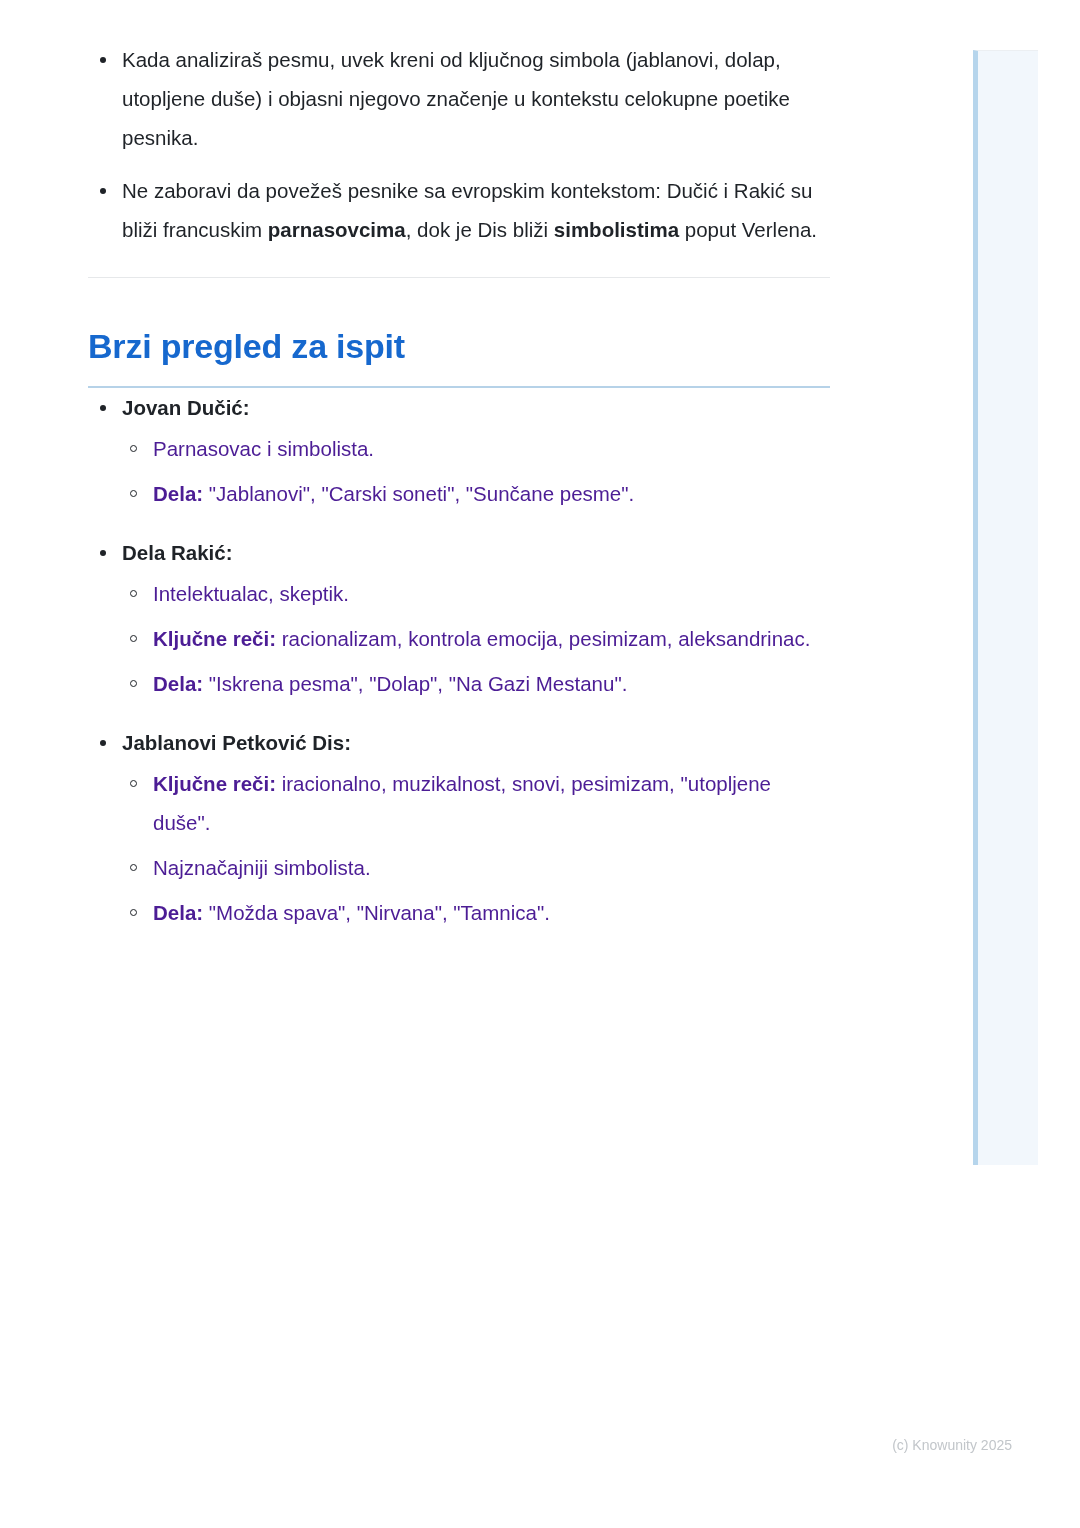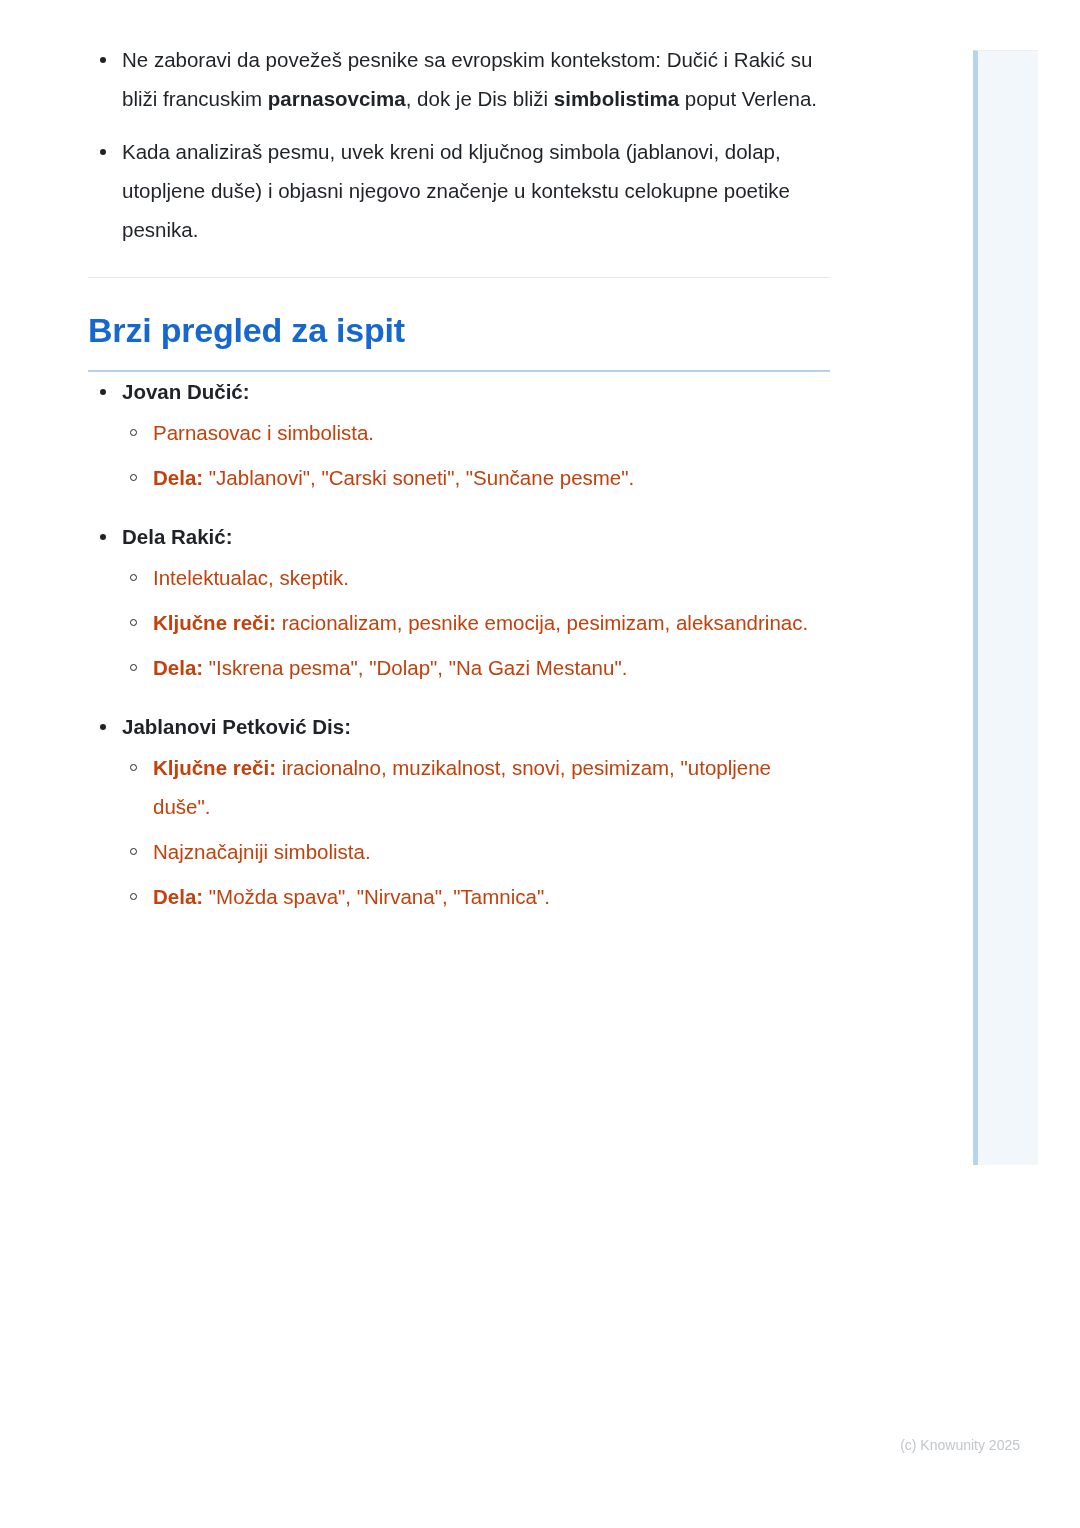--- a/index.html
+++ b/index.html
@@ -65,21 +65,21 @@
 
   ul.lvl2 {
     margin-top: 2px;
   }
   li.lvl2 {
     position: relative;
     padding-left: 31px;
     font-size: 20.5px;
     line-height: 39px;
     margin-bottom: 6px;
-    color: #c2410c;
+    color: #4c1d95;
   }
   li.lvl2::before {
     content: "";
     position: absolute;
     left: 8px;
     top: 16px;
     width: 7px;
     height: 7px;
     border-radius: 50%;
     border: 1.6px solid #1f2328;
@@ -94,79 +94,79 @@
     background: #e6e8ea;
     margin: 28px 0 0 0;
     width: 742px;
   }
 
   h2.section-title {
     font-size: 34px;
     line-height: 40px;
     font-weight: bold;
     color: #1668ce;
-    margin: 32px 0 0 0;
+    margin: 48px 0 0 0;
     letter-spacing: -0.2px;
   }
   .title-rule {
     height: 2px;
     background: #b6d2e8;
     width: 742px;
     margin-top: 20px;
   }
 
   .quick-list { margin-top: 27px; }
   .quick-list > li.lvl1 { margin-bottom: 20px; }
 
   
   #footer {
     position: absolute;
-    left: 8px;
+    left: 0;
     top: 1437px;
     width: 1012px;
     text-align: right;
     font-size: 14px;
     color: #c2c6ca;
     font-family: "Liberation Sans", sans-serif;
   }
 </style>
 </head>
 <body>
 
 <div id="side-panel"></div>
 
 <div id="content">
 
   <ul class="lvl1" id="intro-list">
       <li class="lvl1">
-        <span class="row-text"><span>Ne zaboravi da povežeš pesnike sa evropskim kontekstom: Dučić i Rakić su bliži francuskim </span><span class="b">parnasovcima</span><span>, dok je Dis bliži </span><span class="b">simbolistima</span><span> poput Verlena.</span></span>
+        <span class="row-text"><span>Kada analiziraš pesmu, uvek kreni od ključnog simbola (jablanovi, dolap, utopljene duše) i objasni njegovo značenje u kontekstu celokupne poetike pesnika.</span></span>
       </li>
       <li class="lvl1">
-        <span class="row-text"><span>Kada analiziraš pesmu, uvek kreni od ključnog simbola (jablanovi, dolap, utopljene duše) i objasni njegovo značenje u kontekstu celokupne poetike pesnika.</span></span>
+        <span class="row-text"><span>Ne zaboravi da povežeš pesnike sa evropskim kontekstom: Dučić i Rakić su bliži francuskim </span><span class="b">parnasovcima</span><span>, dok je Dis bliži </span><span class="b">simbolistima</span><span> poput Verlena.</span></span>
       </li>
     </ul>
 
   <div class="divider"></div>
 
   <h2 class="section-title">Brzi pregled za ispit</h2>
   <div class="title-rule"></div>
 
   <ul class="lvl1 quick-list" id="quick-list">
       <li class="lvl1">
         <span class="row-text"><span class="b">Jovan Dučić:</span></span>
         <ul class="lvl2">
           <li class="lvl2"><span class="row-text"><span>Parnasovac i simbolista.</span></span></li>
           <li class="lvl2"><span class="row-text"><span class="b">Dela:</span><span> "Jablanovi", "Carski soneti", "Sunčane pesme".</span></span></li>
         </ul>
       </li>
       <li class="lvl1">
         <span class="row-text"><span class="b">Dela Rakić:</span></span>
         <ul class="lvl2">
           <li class="lvl2"><span class="row-text"><span>Intelektualac, skeptik.</span></span></li>
-          <li class="lvl2"><span class="row-text"><span class="b">Ključne reči:</span><span> racionalizam, pesnike emocija, pesimizam, aleksandrinac.</span></span></li>
+          <li class="lvl2"><span class="row-text"><span class="b">Ključne reči:</span><span> racionalizam, kontrola emocija, pesimizam, aleksandrinac.</span></span></li>
           <li class="lvl2"><span class="row-text"><span class="b">Dela:</span><span> "Iskrena pesma", "Dolap", "Na Gazi Mestanu".</span></span></li>
         </ul>
       </li>
       <li class="lvl1">
         <span class="row-text"><span class="b">Jablanovi Petković Dis:</span></span>
         <ul class="lvl2">
           <li class="lvl2"><span class="row-text"><span class="b">Ključne reči:</span><span> iracionalno, muzikalnost, snovi, pesimizam, "utopljene duše".</span></span></li>
           <li class="lvl2"><span class="row-text"><span>Najznačajniji simbolista.</span></span></li>
           <li class="lvl2"><span class="row-text"><span class="b">Dela:</span><span> "Možda spava", "Nirvana", "Tamnica".</span></span></li>
         </ul>

